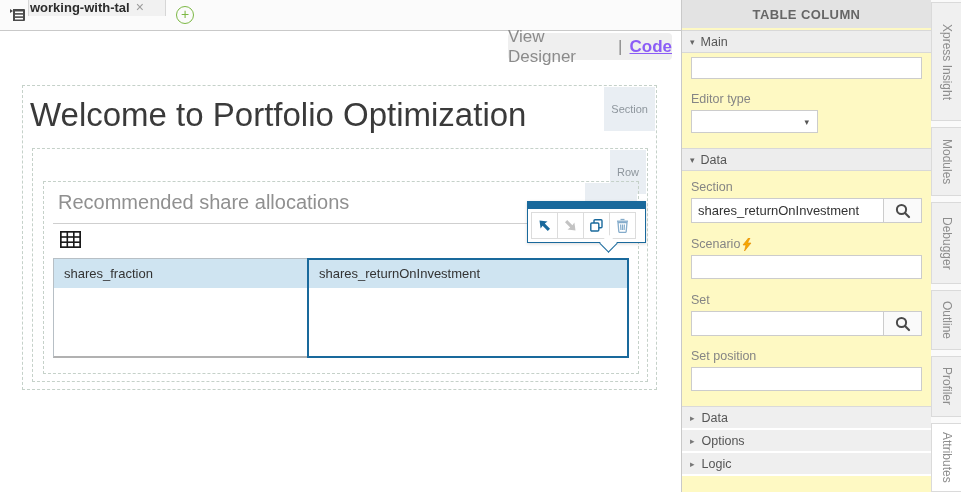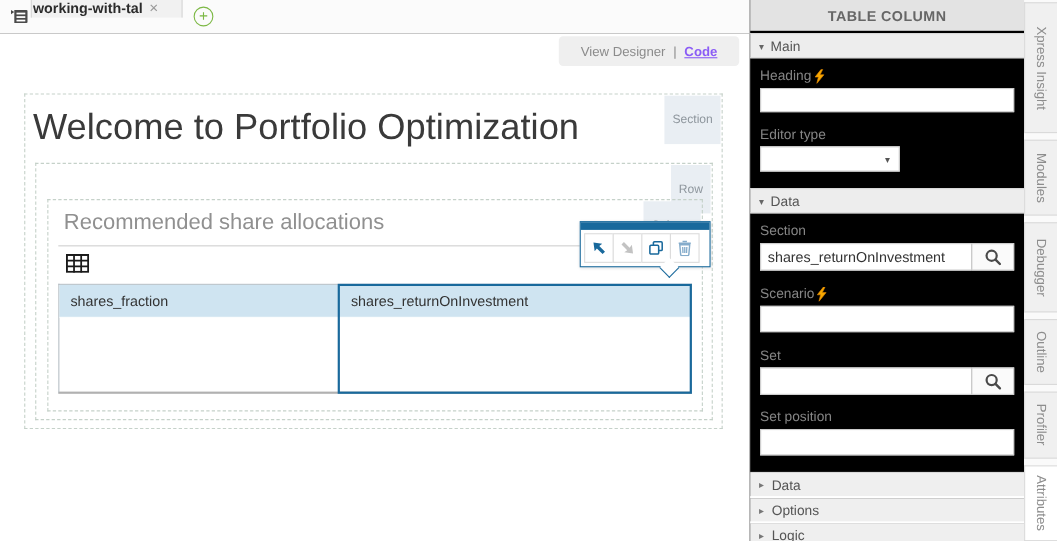--- a/index.html
+++ b/index.html
@@ -16,21 +16,21 @@
          border-left:1px solid #d6d6d6; border-right:1px solid #d6d6d6;
          display:flex; align-items:flex-start; padding:0 8px 0 1px; }
   .tab-label { font-size:13px; font-weight:bold; color:#2b2b2b; white-space:nowrap; overflow:hidden; }
   .tab-close { margin-left:6px; color:#9a9a9a; font-size:14px; line-height:14px; cursor:pointer; }
   .add-tab { position:absolute; left:176px; top:6px; width:18px; height:18px; border:1.5px solid #7cb844;
              border-radius:50%; color:#7cb844; font-size:14px; line-height:15px; text-align:center; cursor:pointer; }
 
   
   .canvas { position:absolute; left:0; top:31px; width:681px; height:461px; background:#fff; }
   .viewmode { position:absolute; left:508px; top:2px; width:164px; height:27px; background:#efefef;
-              border-radius:4px; display:flex; align-items:center; justify-content:center; font-size:12px; color:#8b8b8b; }
+              border-radius:4px; display:flex; align-items:center; justify-content:center; font-size:17px; color:#8b8b8b; }
   .viewmode .sep { margin:0 7px; }
   .viewmode .code-link { color:#8b5cf6; text-decoration:underline; cursor:pointer;font-weight:bold; }
 
   .dashed { position:absolute; border:1px dashed #c5d1c9; background:transparent; }
   .badge { position:absolute; top:1px; right:1px; background:#e9eef3; color:#8e969d;
            font-size:11px; padding:16px 7px; }
 
   .sec-box { left:22px; top:54px; width:635px; height:305px; }
   .row-box { left:9px; top:62px; width:616px; height:234px; }
   .col-box { left:10px; top:32px; width:596px; height:193px; }
@@ -55,21 +55,21 @@
            border:1px solid #19699c; box-shadow:0 1px 3px rgba(0,0,0,.15); }
   .popup-bar { height:7px; background:#19699c; }
   .popup-body { display:flex; padding:3px; }
   .pbtn { width:27px; height:27px; border:1px solid #dcdcdc; margin-left:-1px; background:#fff;
           display:flex; align-items:center; justify-content:center; cursor:pointer; }
   .pbtn:first-child { margin-left:0; }
   .popup-tail { position:absolute; left:74px; bottom:-8px; width:13px; height:13px; background:#fff;
                 border-right:1.5px solid #19699c; border-bottom:1.5px solid #19699c; transform:rotate(45deg); }
 
   
-  .panel { position:absolute; left:681px; top:0; width:250px; height:492px; background:#000000;
+  .panel { position:absolute; left:681px; top:0; width:250px; height:492px; background:#fef9c3;
            border-left:1px solid #c9c9c9; }
   .panel-header { height:28px; background:#e3e3e3; display:flex; align-items:center; justify-content:center;
                   font-size:13px; font-weight:bold; color:#666; letter-spacing:.4px; }
   .acc { height:23px; background:#ededed; border-top:1px solid #d8d8d8; border-bottom:1px solid #d8d8d8;
          display:flex; align-items:center; padding-left:8px; font-size:12.5px; color:#555; cursor:pointer; }
   .acc .arr { font-size:9px; color:#666; margin-right:6px; }
   .acc-main { margin-top:2px; }
   .pcontent { padding:0 9px; }
   .flabel { display:flex; align-items:center; font-size:12.5px; color:#858585; margin-top:9px; }
   .bolt { width:10px; height:13px; margin-left:2px; }
@@ -196,28 +196,20 @@
 
   <div class="panel">
     <div class="panel-header">TABLE COLUMN</div>
 
     <div class="acc acc-main">
       <span class="arr">▾</span>
       <span>Main</span>
     </div>
 
     <div class="pcontent">
-      <div class="flabel">
-        <span>Heading</span>
-        <span class="bolt">
-          <svg width="10" height="13" viewBox="0 0 10 13">
-            <path d="M6.5 0 L1 7 H4 L2.5 13 L9 5 H5.5 L8 0 Z" fill="#f7a800" stroke="#e08600" stroke-width="0.6"></path>
-          </svg>
-        </span>
-      </div>
       <input class="tinput" type="text" style="">
 
       <div class="flabel" style="margin-top:13px;text-align:right;">
         <span>Editor type</span>
       </div>
       <div class="tselect">
         <span>▾</span>
       </div>
       <div class="gap15"></div>
     </div>

